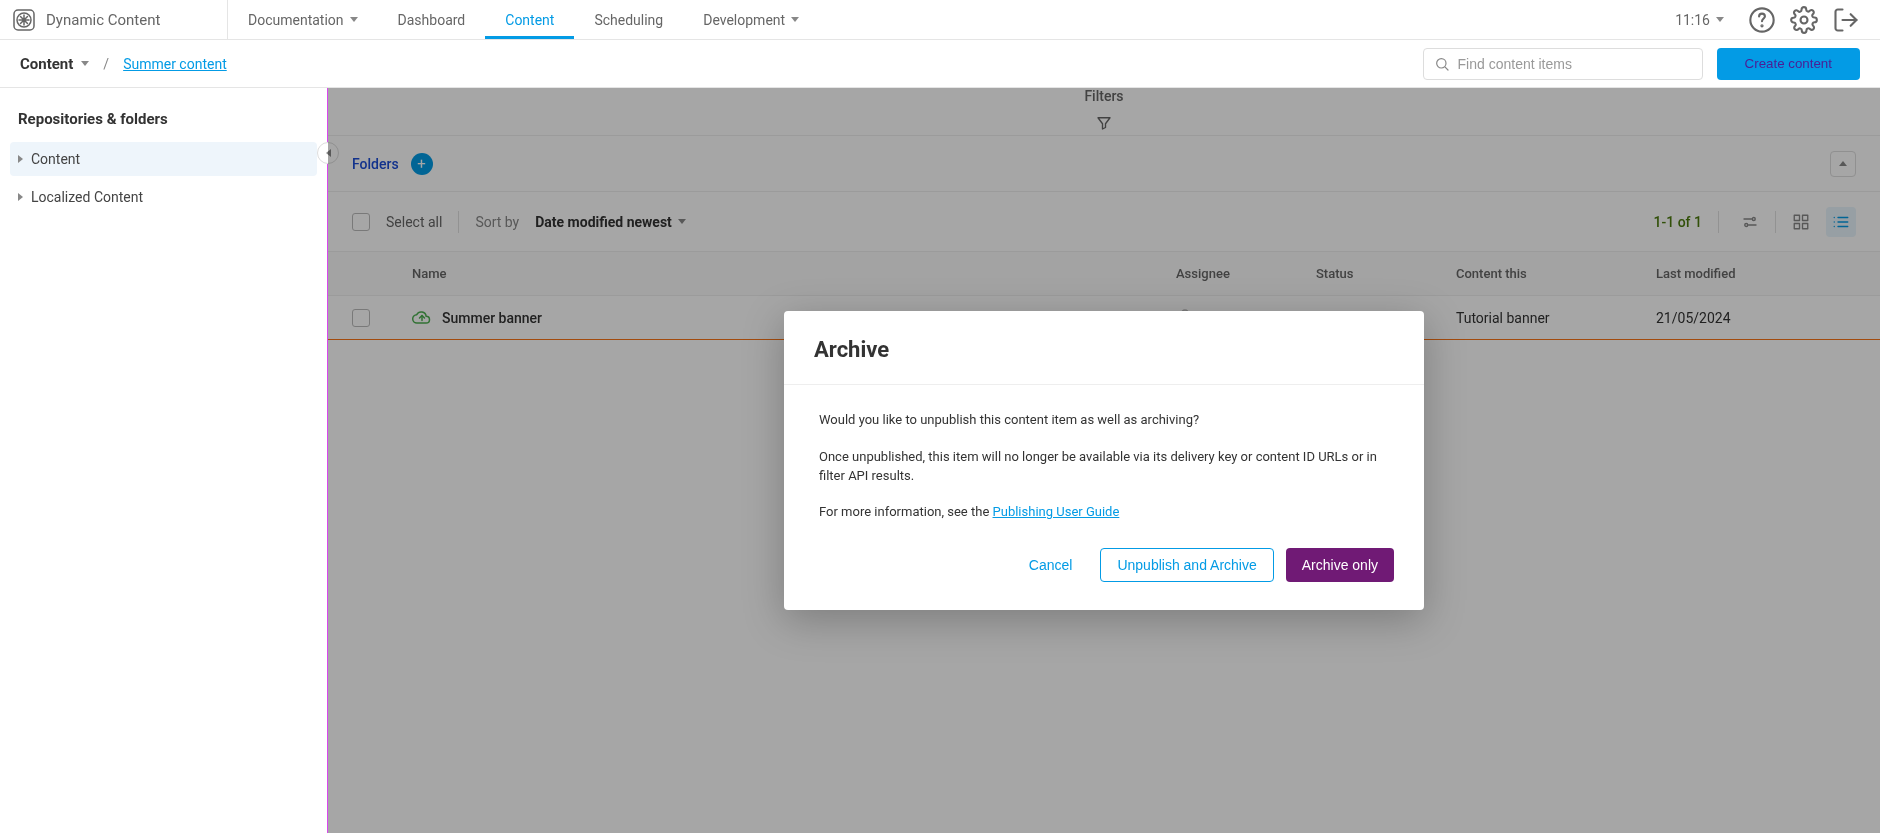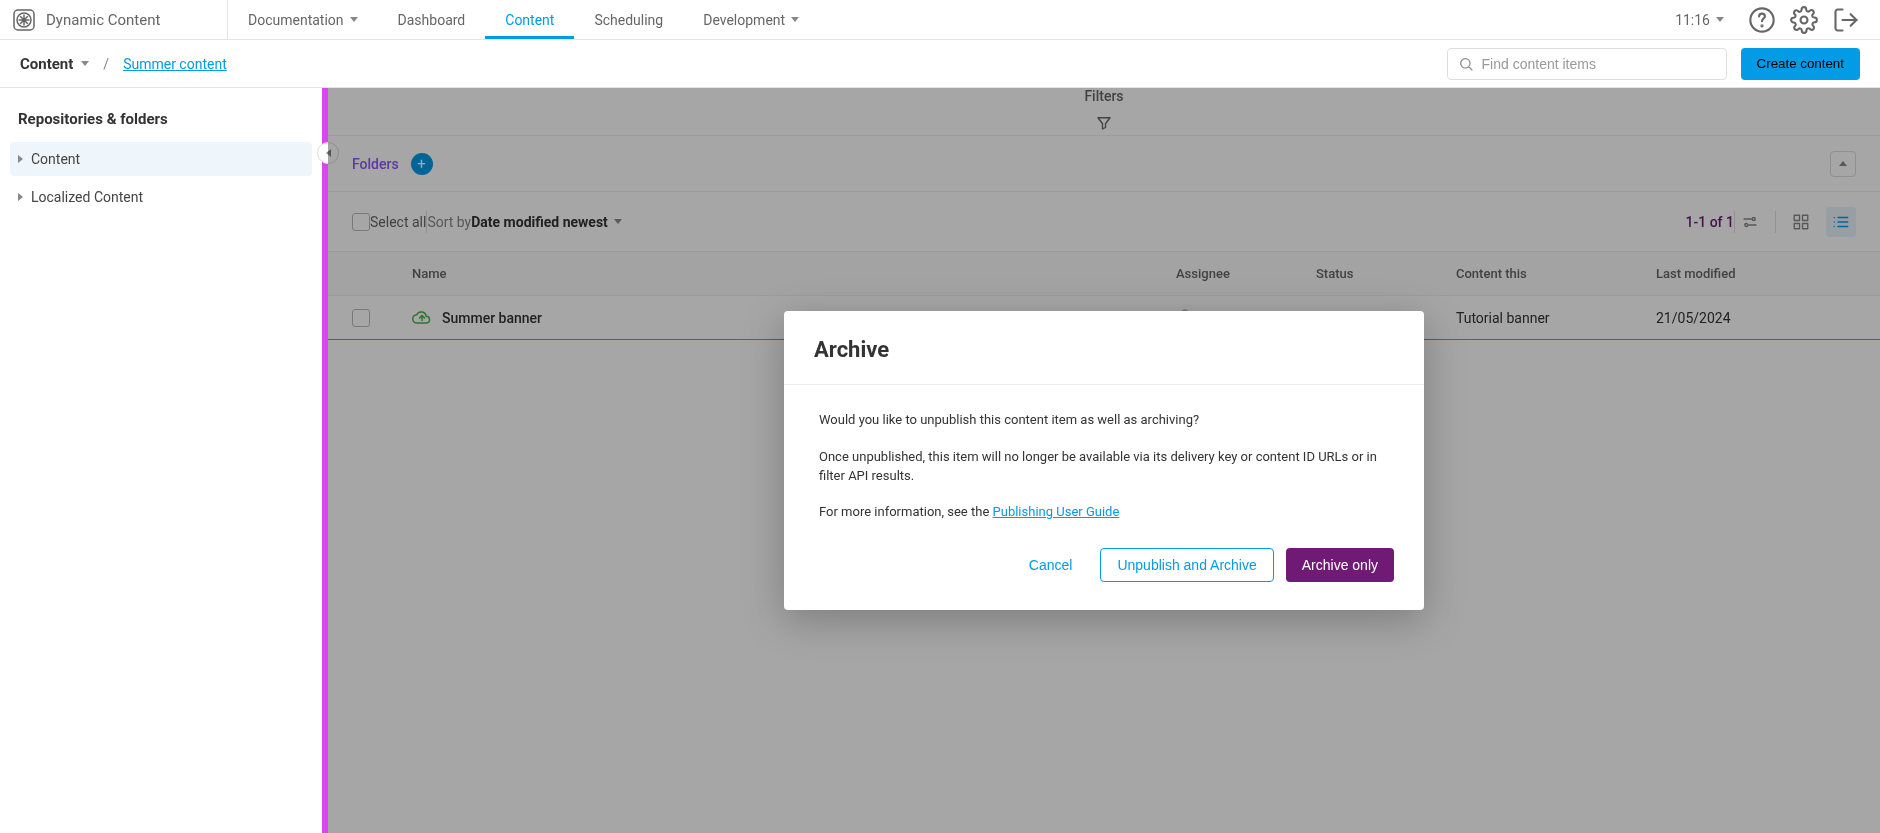--- a/index.html
+++ b/index.html
@@ -24,52 +24,52 @@
   
   .subhead { height: 48px; background: #fff; border-bottom: 1px solid #e5e5e5; display: flex; align-items: center; padding: 0 20px; gap: 14px; }
   .bc-content { display: flex; align-items: center; gap: 8px; font-weight: 700; font-size: 15px; }
   .bc-sep { color: #888; }
   .bc-link { color: #039be5; text-decoration: underline; }
   .subhead .spacer { flex: 1; }
   .search-box { width: 280px; height: 32px; border: 1px solid #ddd; border-radius: 4px; display: flex; align-items: center; padding: 0 10px; gap: 8px; color: #888; }
   .search-box svg { width: 16px; height: 16px; }
   .search-input { border: none; outline: none; flex: 1; font-size: 14px; color: #333; background: transparent; }
   .search-input::placeholder { color: #999; }
-  .create-btn { height: 32px; padding: 0 16px; border: none; border-radius: 4px; background: #039be5; color: #000000; font-weight: 500; cursor: pointer; }
+  .create-btn { height: 32px; padding: 0 28px; border: none; border-radius: 4px; background: #039be5; color: #4c1d95; font-weight: 500; cursor: pointer; }
 
   
   .main { display: flex; height: calc(100% - 88px); }
-  .sidebar { width: 328px; border-right: 6px solid #d946ef; background: #fff; padding-top: 14px; }
+  .sidebar { width: 328px; border-right: 1px solid #d946ef; background: #fff; padding-top: 14px; }
   .side-title { padding: 8px 18px 14px; font-weight: 700; font-size: 15px; color: #333; }
   .tree { padding: 0 10px; display: flex; flex-direction: column; gap: 4px; }
   .tree-item { display: flex; align-items: center; height: 34px; border-radius: 4px; padding: 0 8px; gap: 8px; color: #444; cursor: pointer; }
   .tree-item.sel { background: #eef5fb; }
   .tree-chev { width: 0; height: 0; border-top: 4px solid transparent; border-bottom: 4px solid transparent; border-left: 5px solid #888; }
 
   .content { flex: 1; position: relative; display: flex; flex-direction: column; }
   .filters-row { height: 48px; display: flex; align-items: center; padding: 0 24px; gap: 10px; border-bottom: 1px solid #eee; color: #666; font-weight: 500; flex-direction: column; }
   .filters-row svg { width: 18px; height: 18px; }
 
   .folders-row { height: 56px; display: flex; align-items: center; padding: 0 24px; gap: 12px; border-bottom: 1px solid #eee; position: relative; }
   .collapse-chip { position: absolute; left: -11px; top: 6px; width: 22px; height: 22px; border-radius: 11px; background: #fff; border: 1px solid #ddd; display: flex; align-items: center; justify-content: center; }
   .collapse-chip .chev-left { width: 0; height: 0; border-top: 4px solid transparent; border-bottom: 4px solid transparent; border-right: 5px solid #888; }
-  .folders-label { font-weight: 500; color: #8b5cf6; }
+  .folders-label { font-weight: 500; color: #1d4ed8; }
   .add-folder { width: 22px; height: 22px; border-radius: 11px; background: #039be5; color: #fff; display: flex; align-items: center; justify-content: center; font-size: 15px; line-height: 0; cursor: pointer; }
   .folders-row .spacer { flex: 1; }
   .collapse-caret { width: 26px; height: 26px; border: 1px solid #ddd; border-radius: 4px; display: flex; align-items: center; justify-content: center; cursor: pointer; }
   .chev-up { width: 0; height: 0; border-left: 4px solid transparent; border-right: 4px solid transparent; border-bottom: 5px solid #888; }
 
-  .toolbar-row { height: 60px; display: flex; align-items: center; padding: 0 24px; border-bottom: 1px solid #eee; }
+  .toolbar-row { height: 60px; display: flex; align-items: center; padding: 0 24px; gap: 16px; border-bottom: 1px solid #eee; }
   .checkbox { width: 18px; height: 18px; border: 1px solid #bbb; border-radius: 3px; cursor: pointer; }
   .select-all { color: #666; }
   .vline { width: 1px; height: 22px; background: #e0e0e0; }
   .sort-label { color: #888; }
   .sort-value { font-weight: 700; color: #333; display: flex; align-items: center; gap: 6px; cursor: pointer; }
   .toolbar-row .spacer { flex: 1; }
-  .pagination { color: #701a75; font-weight: 500; }
+  .pagination { color: #4d7c0f; font-weight: 500; }
   .view-btns { display: flex; align-items: center; gap: 10px; }
   .view-btn { width: 30px; height: 30px; display: flex; align-items: center; justify-content: center; color: #888; cursor: pointer; border-radius: 4px; }
   .view-btn.active { background: #e8f4fc; color: #039be5; }
   .view-btn svg { width: 18px; height: 18px; }
 
   .grid-head { display: grid; grid-template-columns: 60px 1fr 140px 140px 200px 200px; height: 44px; align-items: center; padding: 0 24px; background: #fafafa; color: #666; font-weight: 500; font-size: 13px; border-bottom: 1px solid #eee; }
   .grid-row { display: grid; grid-template-columns: 60px 1fr 140px 140px 200px 200px; height: 44px; align-items: center; padding: 0 24px; border-bottom: 1px solid #f97316; }
   .row-cb { display: flex; align-items: center; }
   .row-name { display: flex; align-items: center; gap: 10px; font-weight: 500; }
   .row-name svg { width: 20px; height: 20px; }

